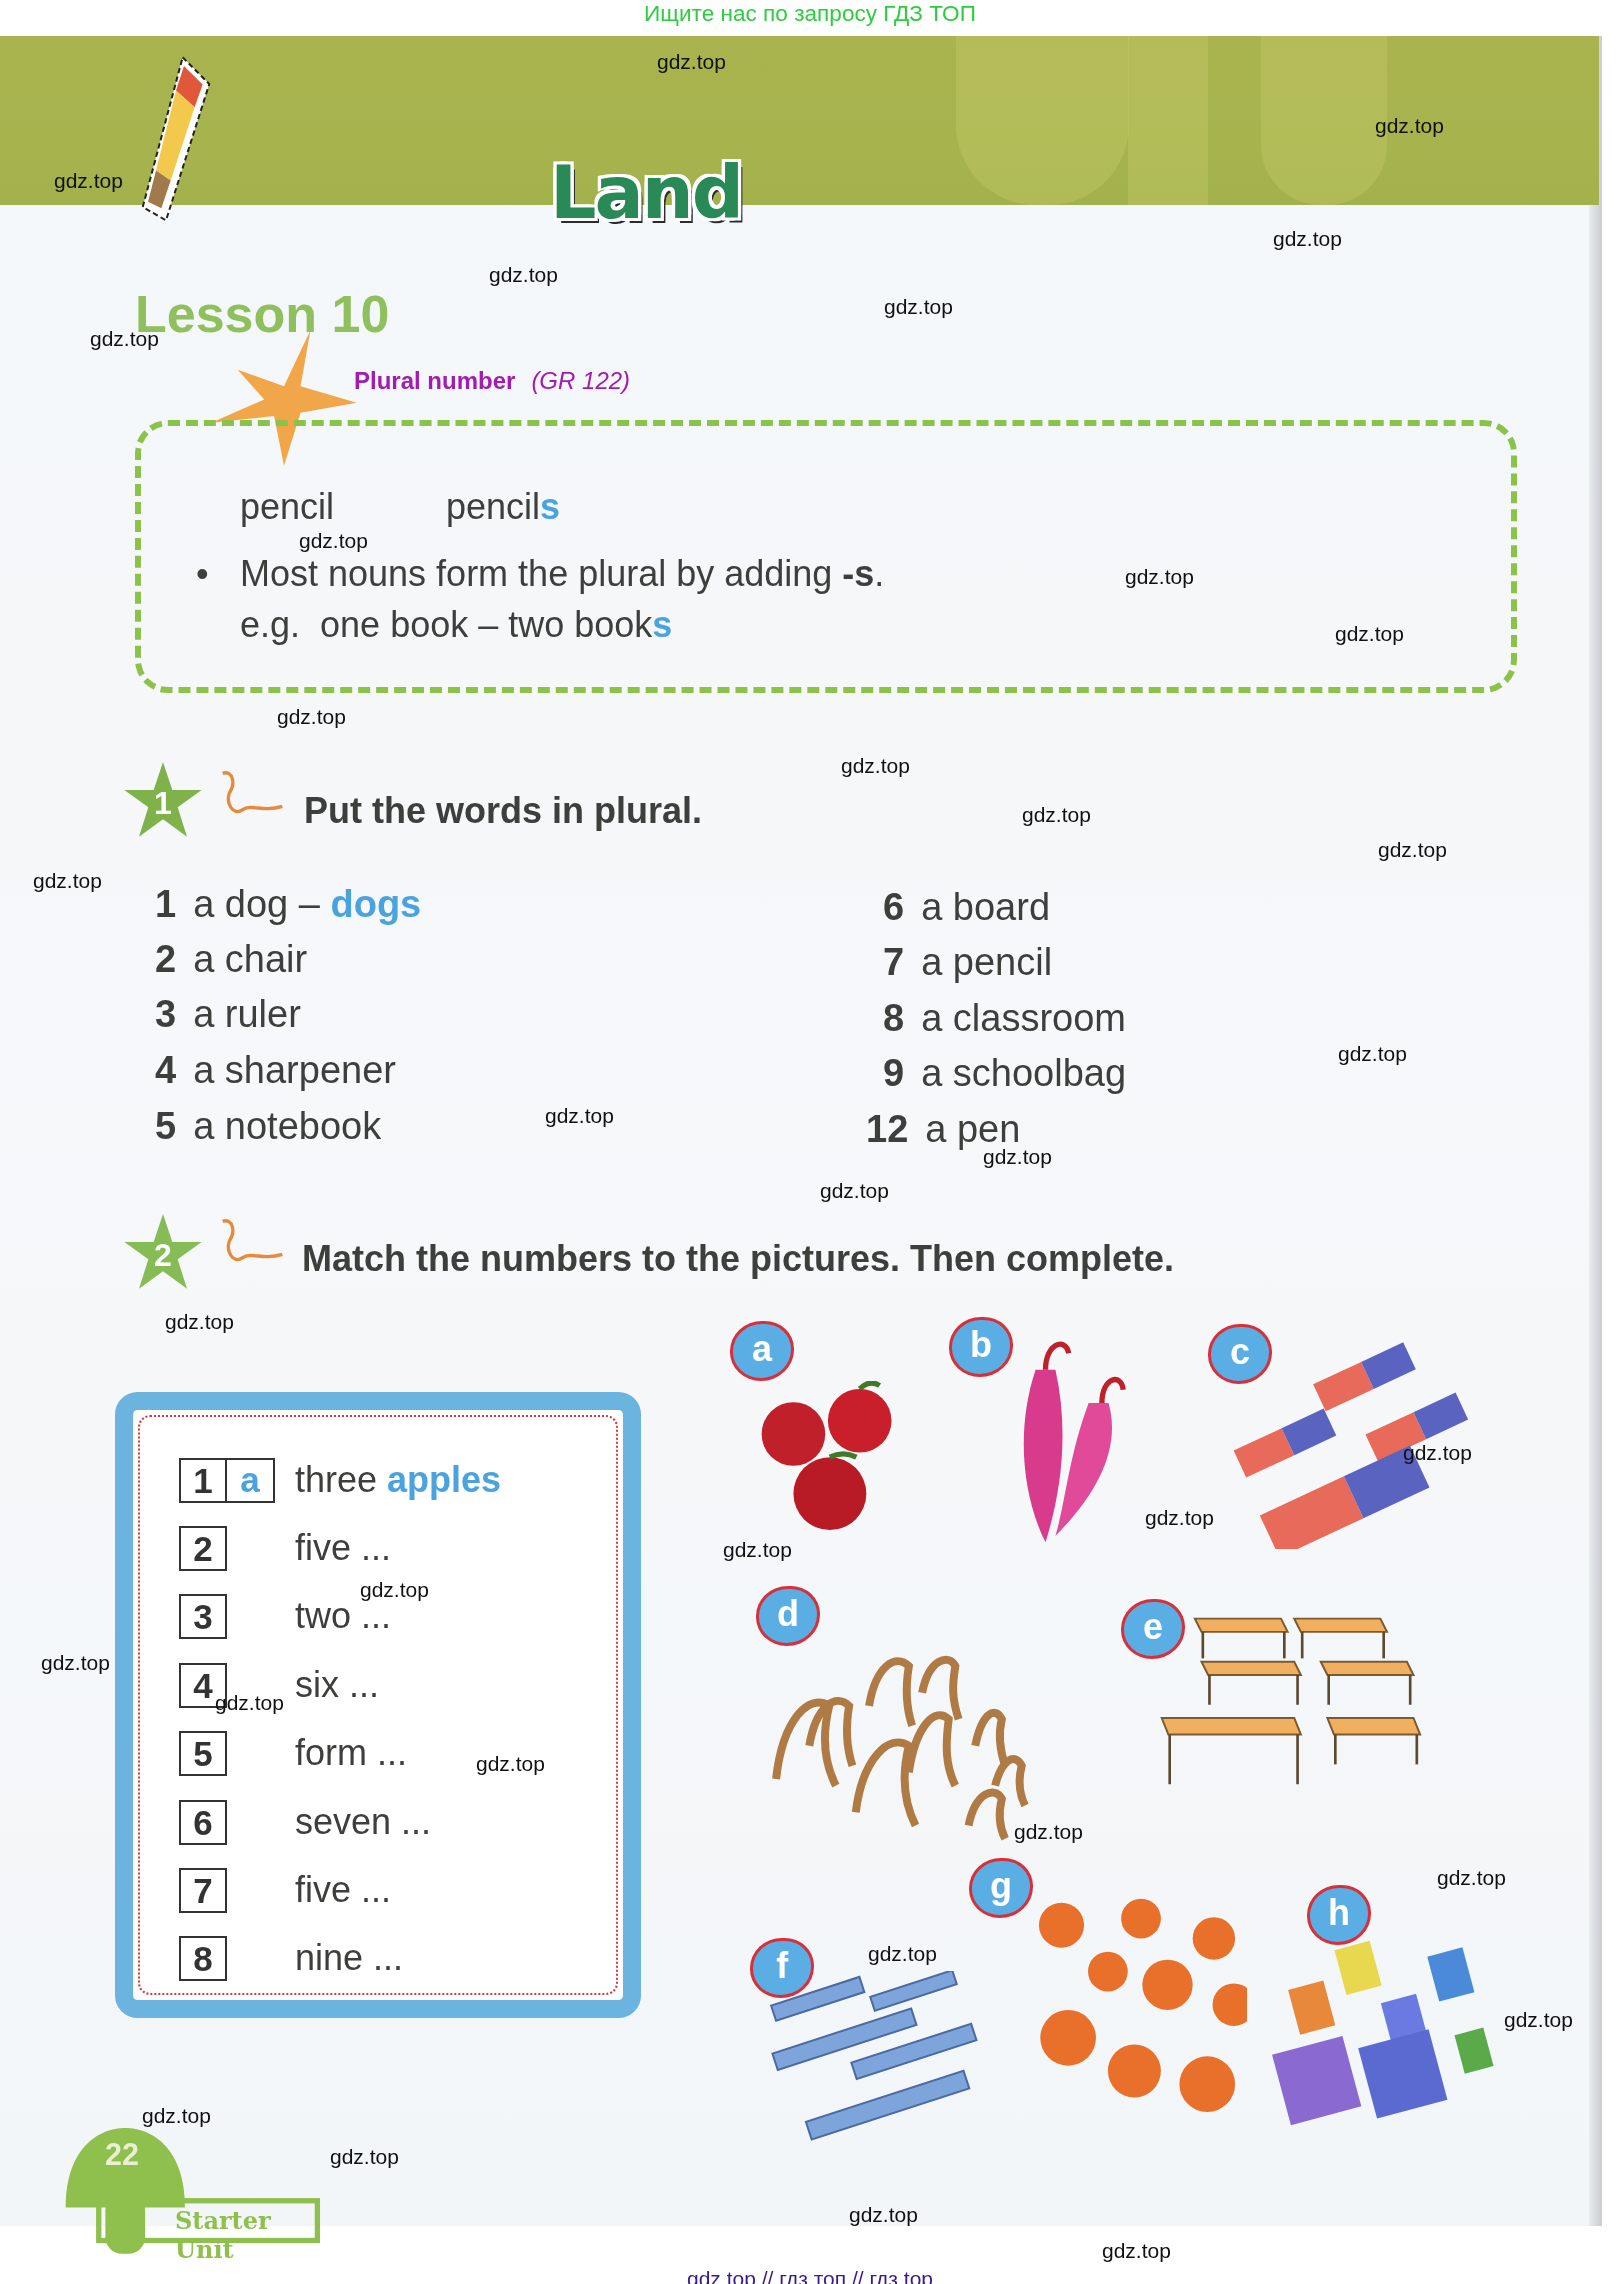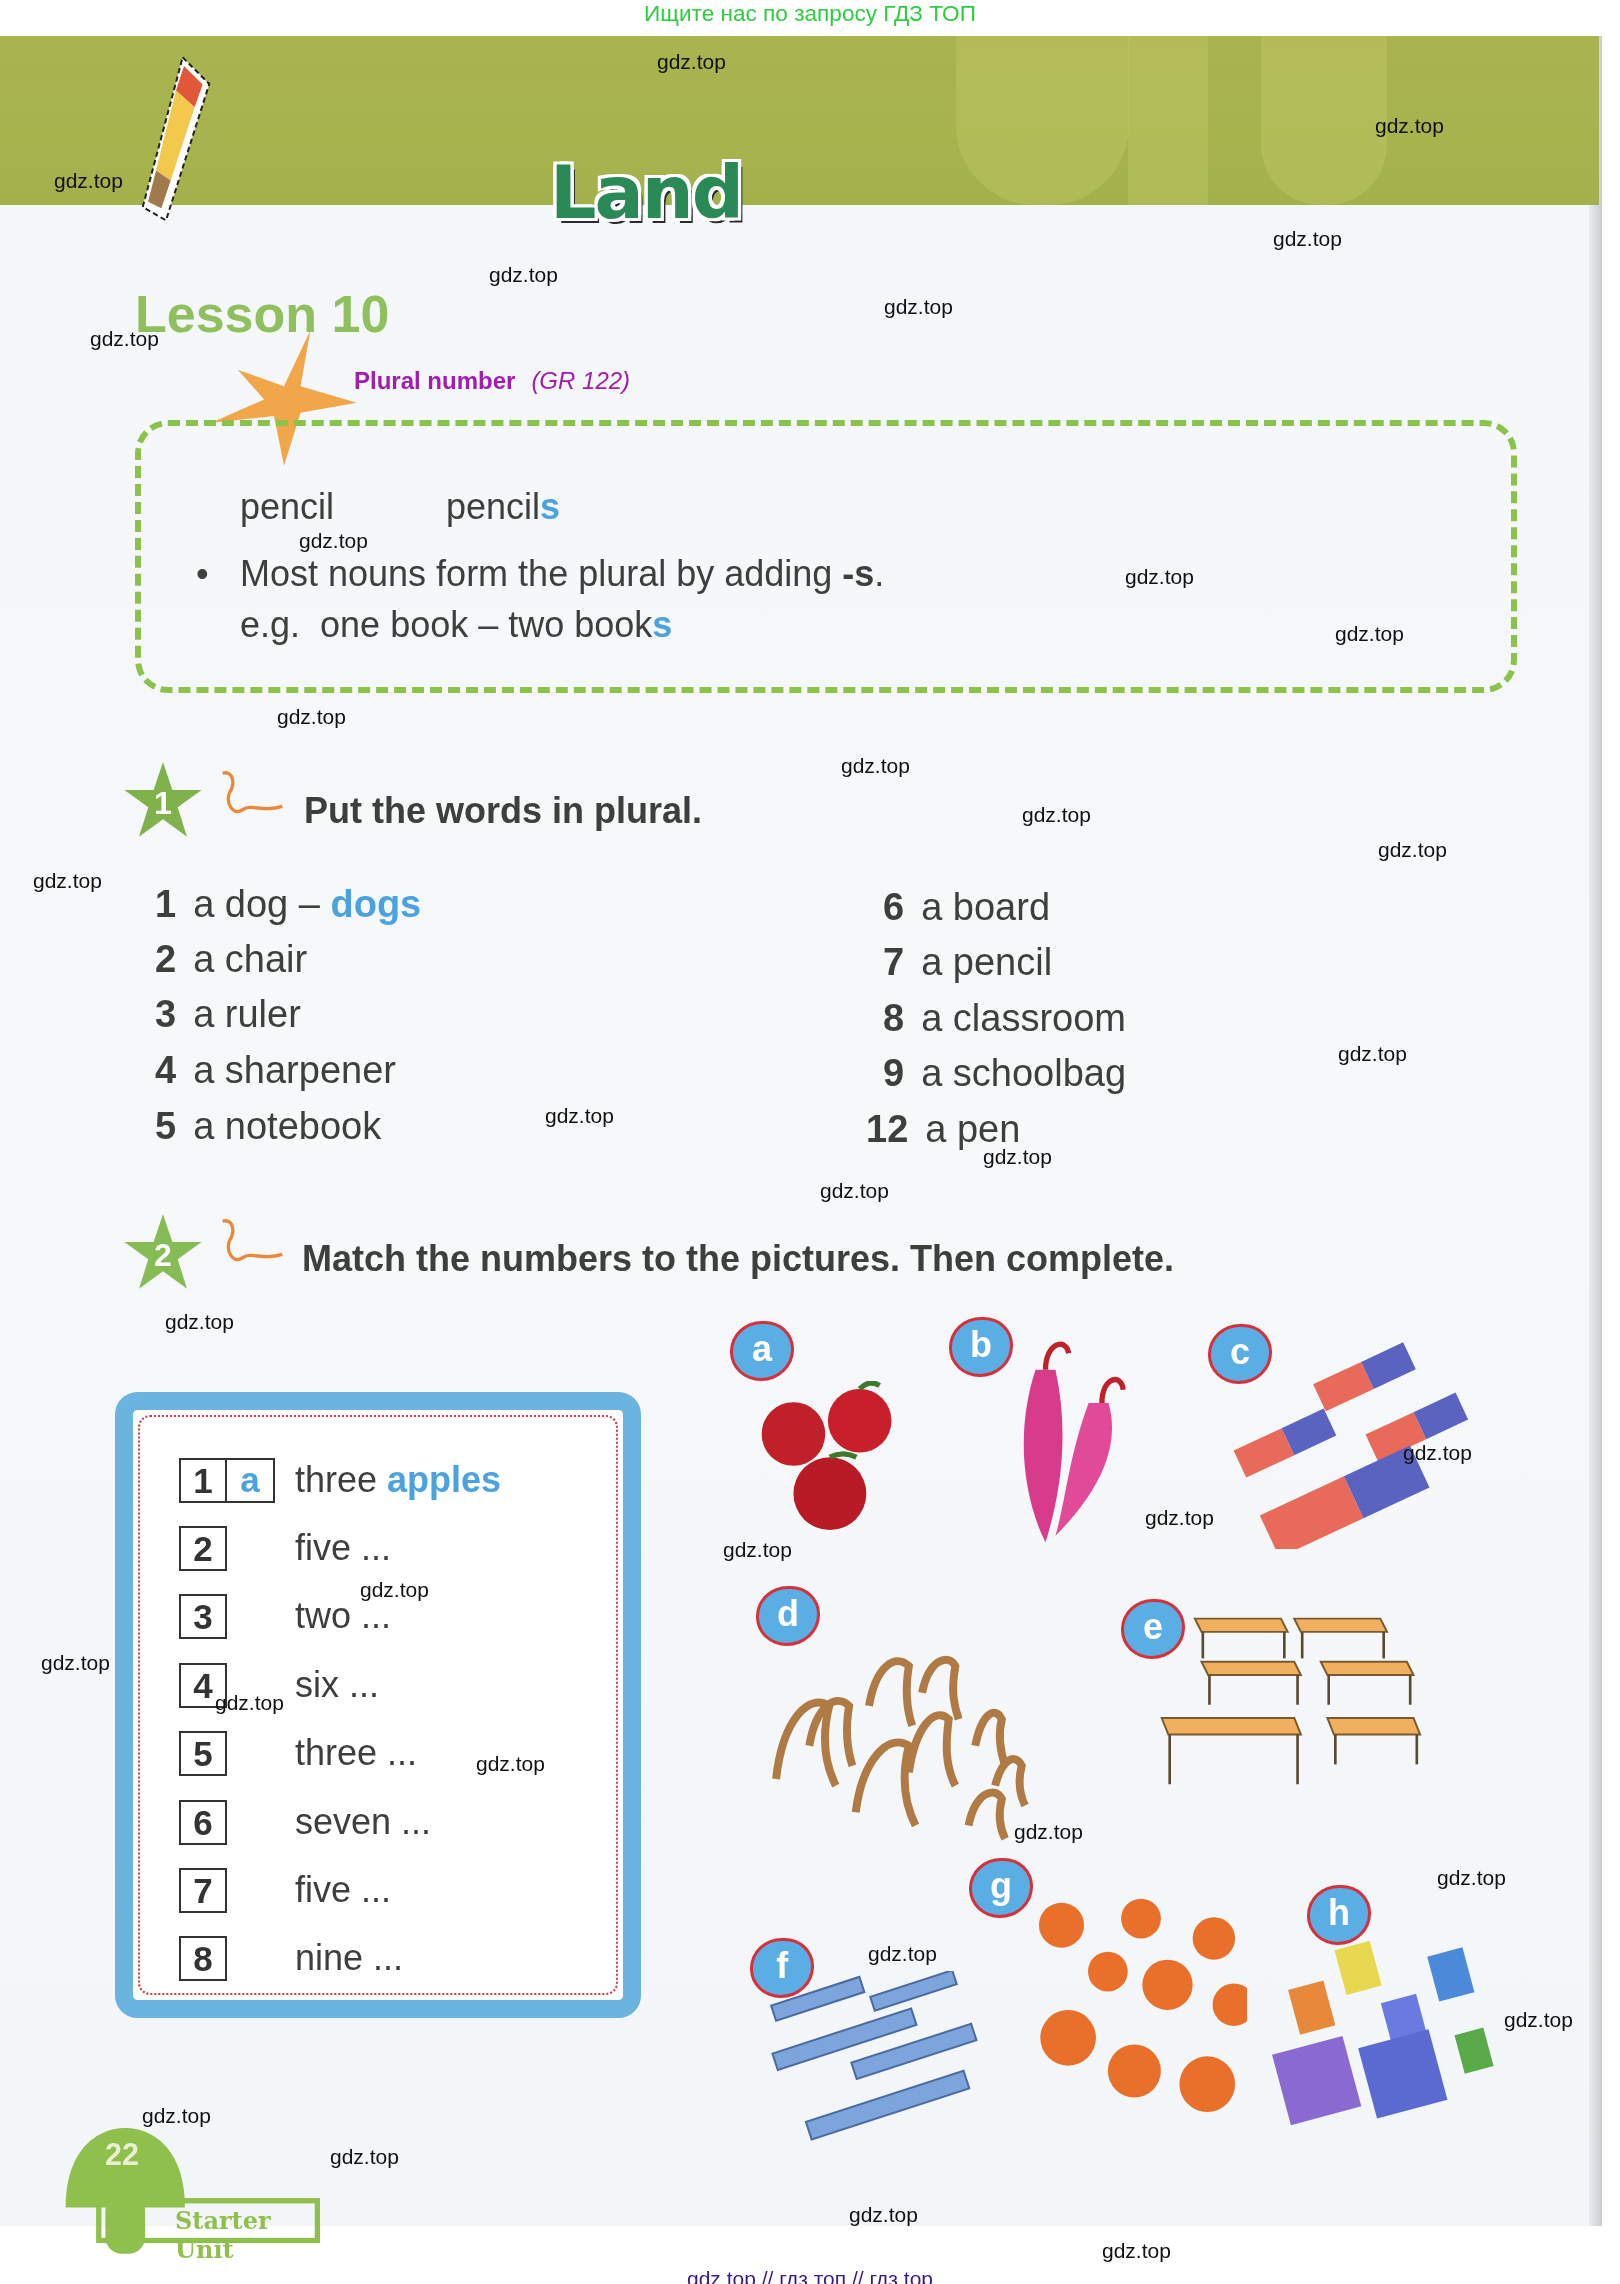--- a/index.html
+++ b/index.html
@@ -144,21 +144,21 @@
   <div class="match-row" style="top:184px">
     <div class="num-cell">3</div>
     <div class="phrase">two ...</div>
   </div>
   <div class="match-row" style="top:253px">
     <div class="num-cell">4</div>
     <div class="phrase">six ...</div>
   </div>
   <div class="match-row" style="top:321px">
     <div class="num-cell">5</div>
-    <div class="phrase">three ...</div>
+    <div class="phrase">form ...</div>
   </div>
   <div class="match-row" style="top:390px">
     <div class="num-cell">6</div>
     <div class="phrase">seven ...</div>
   </div>
   <div class="match-row" style="top:458px">
     <div class="num-cell">7</div>
     <div class="phrase">five ...</div>
   </div>
   <div class="match-row" style="top:526px">

